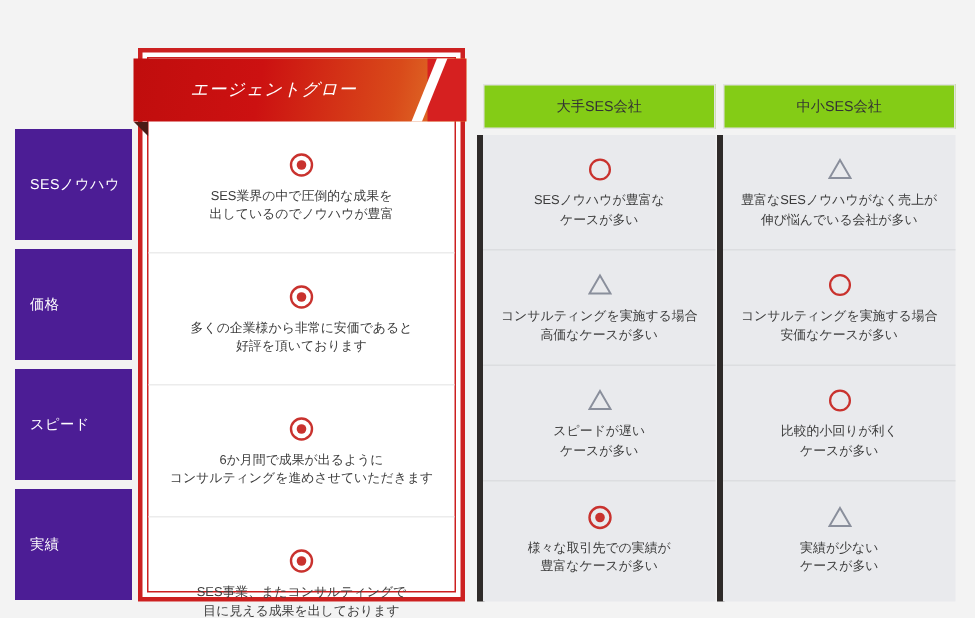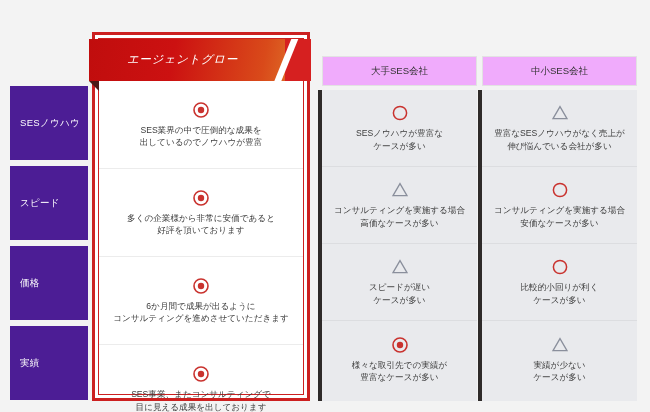--- a/index.html
+++ b/index.html
@@ -65,21 +65,21 @@
     clip-path: polygon(0 0, 100% 0, 100% 100%);
     z-index: 3;
   }
   .featured-body { position: absolute; left: 0; top: 42px; right: 0; bottom: 0; }
 
   
   .col { position: absolute; top: 56px; width: 155px; }
   .col-2 { left: 322px; }
   .col-3 { left: 482px; }
   .col-head {
-    height: 30px; background: #f0abfc; border: 1px solid #e2e2e2;
+    height: 30px; background: #84cc16; border: 1px solid #e2e2e2;
     display: flex; align-items: center; justify-content: center;
     font-size: 9.5px; color: #333333;
   }
   .col-body {
     margin-top: 4px; background: #e9eaed;
     height: 311px; position: relative;
   }
   .col-rail {
     position: absolute; left: -4px; top: 34px;
     width: 5px; height: 311px; background: #2e2a29;
@@ -108,24 +108,24 @@
 </head>
 <body>
 
 <div class="page">
 
   <div class="labels">
     <div class="label-cell">
       <span>SESノウハウ</span>
     </div>
     <div class="label-cell">
+      <span>価格</span>
+    </div>
+    <div class="label-cell">
       <span>スピード</span>
-    </div>
-    <div class="label-cell">
-      <span>価格</span>
     </div>
     <div class="label-cell">
       <span>実績</span>
     </div>
   </div>
 
   <div class="featured">
     <div class="featured-inner">
 
       <div class="banner-fold"></div>

